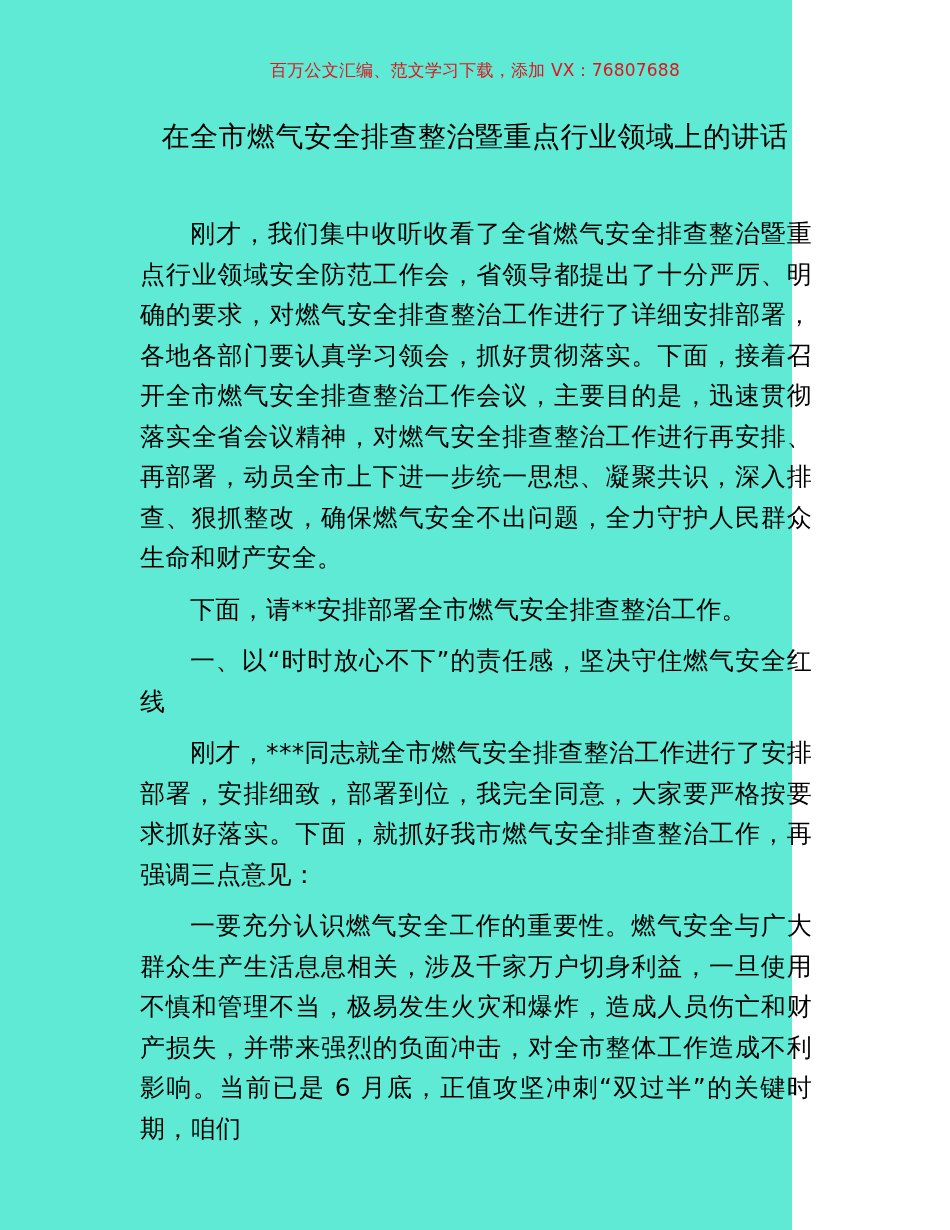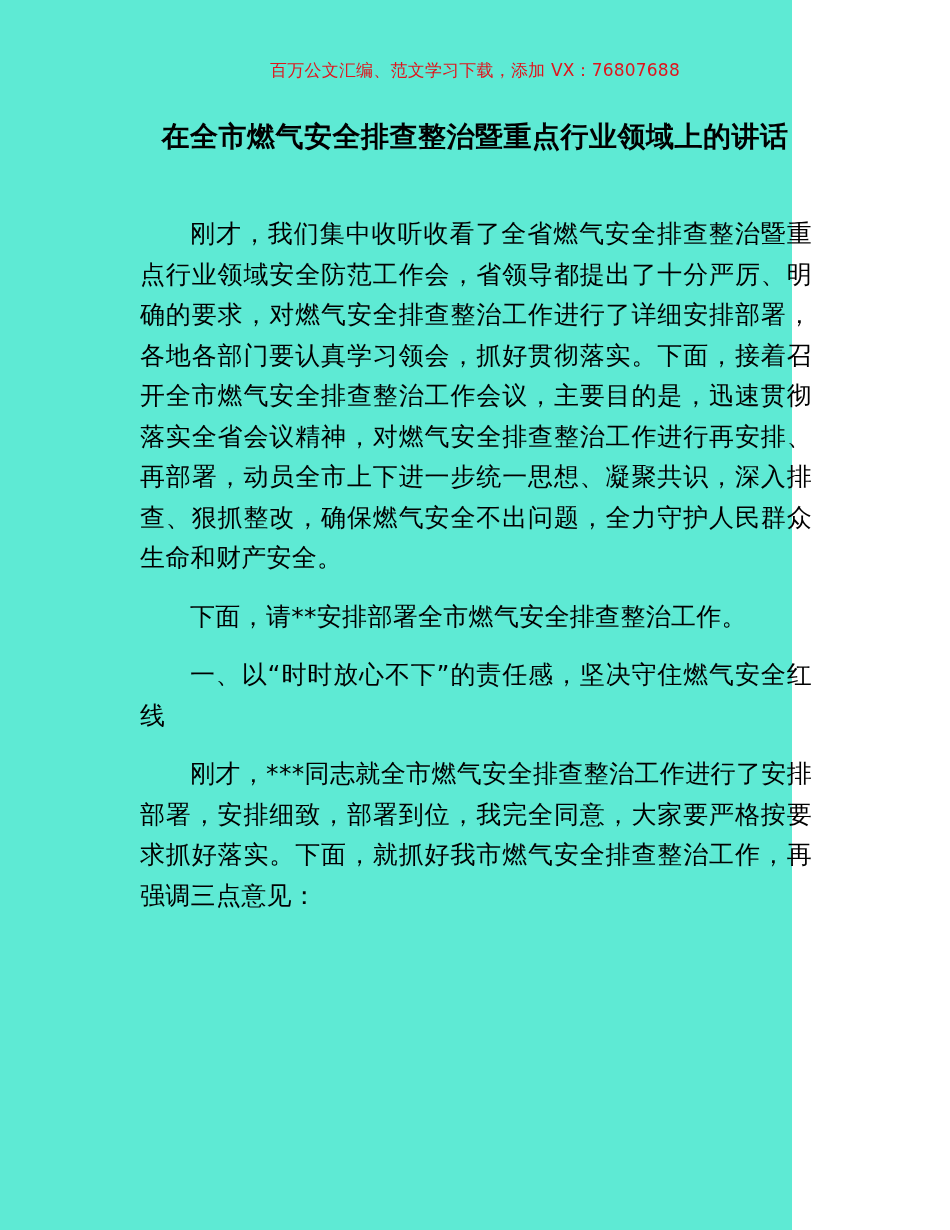--- a/index.html
+++ b/index.html
@@ -37,47 +37,48 @@
     .doc-title {
       position: absolute;
       left: 140px;
       width: 670px;
       top: 114px;
       text-align: center;
       font-size: 28px;
       line-height: 46px;
       letter-spacing: 0.5px;
       margin: 0;
-      font-weight: bold;
+      font-weight: normal;
     }
     .body-text {
       position: absolute;
       left: 140px;
       width: 672px;
       top: 214px;
     }
     .para {
       margin: 0;
       font-size: 25px;
       line-height: 40.5px;
       text-align: justify;
       text-indent: 2em;
       letter-spacing: 0.3px;
     }
     .para.gap {
-      margin-top: 18px;
+      margin-top: 11px;
     }
   </style>
 </head>
 <body>
 
 <div class="page">
   <div class="header-banner">百万公文汇编、范文学习下载，添加 VX：76807688</div>
 
   <h1 class="doc-title">在全市燃气安全排查整治暨重点行业领域上的讲话</h1>
 
   <div class="body-text">
     <p class="para">刚才，我们集中收听收看了全省燃气安全排查整治暨重点行业领域安全防范工作会，省领导都提出了十分严厉、明确的要求，对燃气安全排查整治工作进行了详细安排部署，各地各部门要认真学习领会，抓好贯彻落实。下面，接着召开全市燃气安全排查整治工作会议，主要目的是，迅速贯彻落实全省会议精神，对燃气安全排查整治工作进行再安排、再部署，动员全市上下进一步统一思想、凝聚共识，深入排查、狠抓整改，确保燃气安全不出问题，全力守护人民群众生命和财产安全。</p>
     <p class="para gap">下面，请**安排部署全市燃气安全排查整治工作。</p>
     <p class="para gap">一、以“时时放心不下”的责任感，坚决守住燃气安全红线</p>
     <p class="para gap">刚才，***同志就全市燃气安全排查整治工作进行了安排部署，安排细致，部署到位，我完全同意，大家要严格按要求抓好落实。下面，就抓好我市燃气安全排查整治工作，再强调三点意见：</p>
+    <p class="para gap">一要充分认识燃气安全工作的重要性。燃气安全与广大群众生产生活息息相关，涉及千家万户切身利益，一旦使用不慎和管理不当，极易发生火灾和爆炸，造成人员伤亡和财产损失，并带来强烈的负面冲击，对全市整体工作造成不利影响。当前已是 6 月底，正值攻坚冲刺“双过半”的关键时期，咱们</p>
   </div>
 </div>
 
 </body></html>

